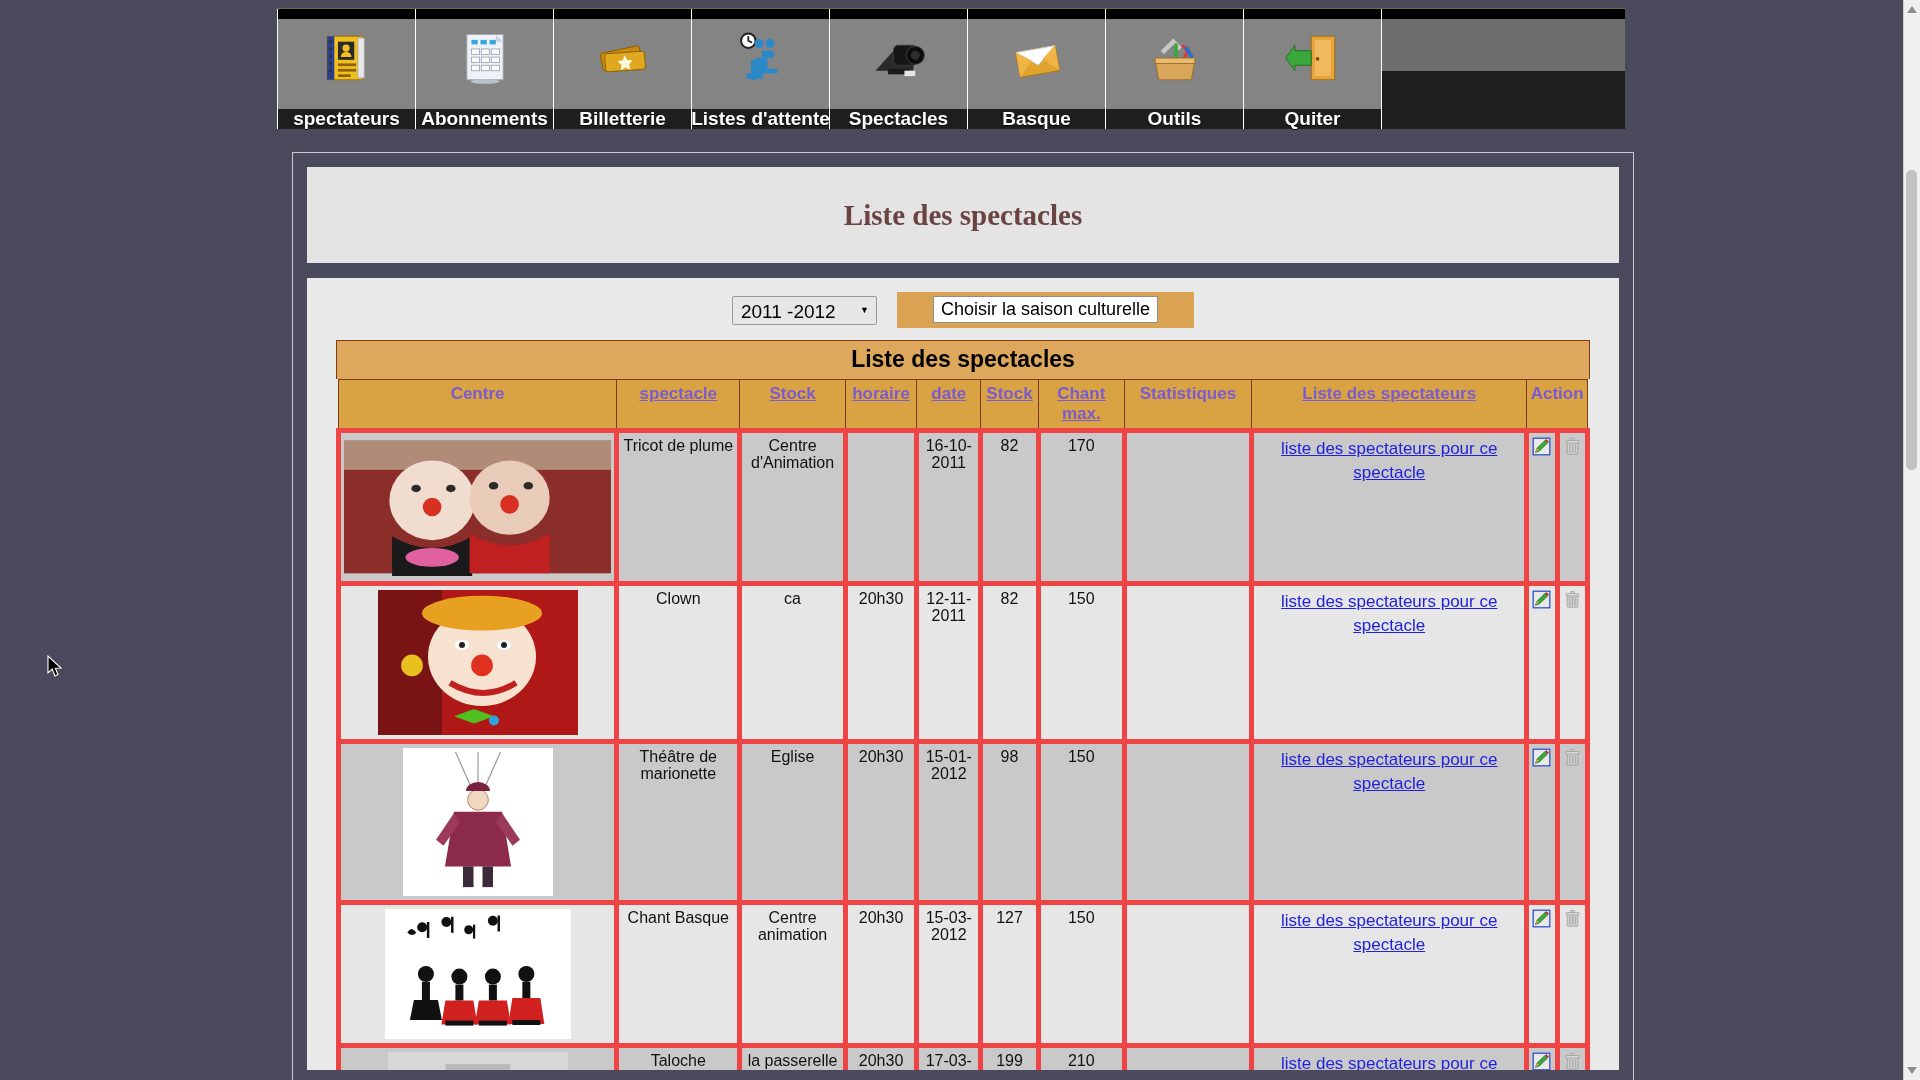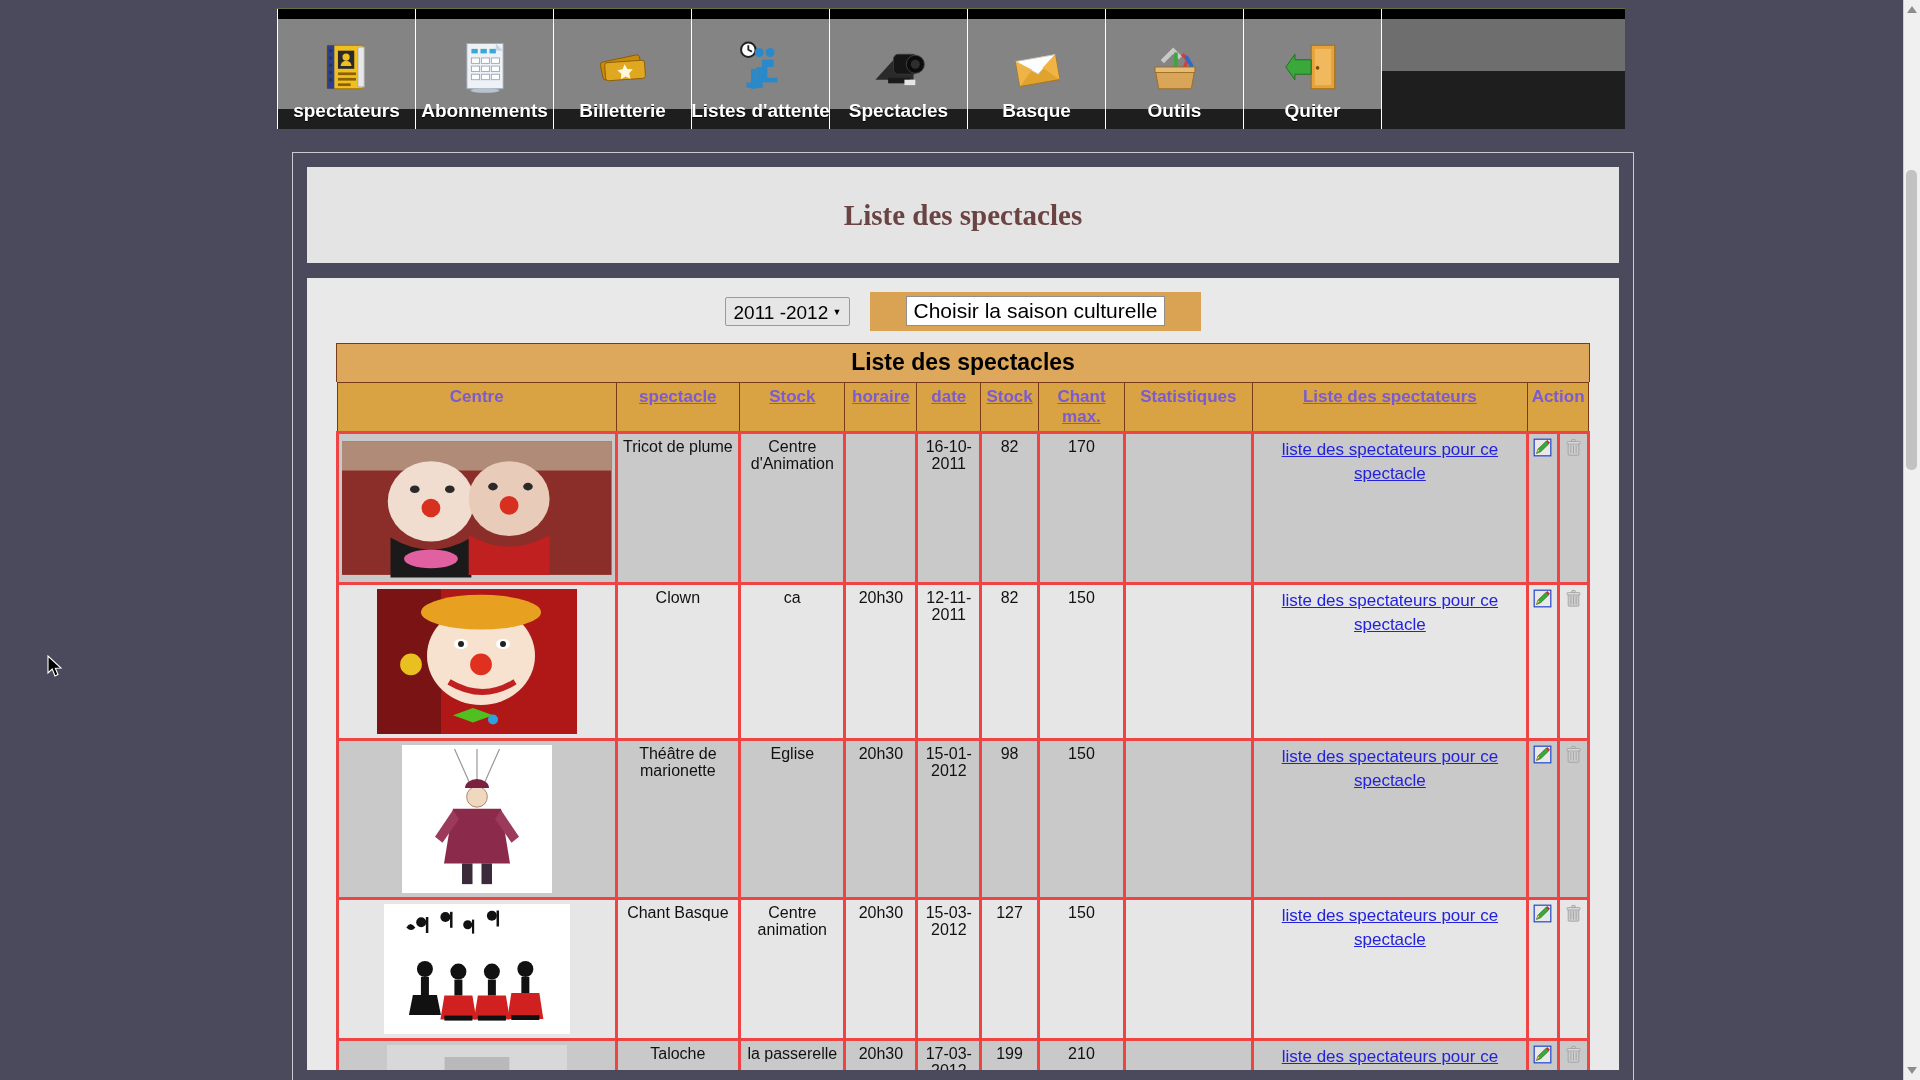--- a/index.html
+++ b/index.html
@@ -32,21 +32,21 @@
     width: 137px;
     flex: 0 0 137px;
     border-right: 1px solid #ffffff;
     background: linear-gradient(to bottom,
         #000000 0px, #000000 10px,
         #848484 10px, #848484 100px,
         #1e1e1e 100px, #1e1e1e 120px);
     display: flex;
     flex-direction: column;
     align-items: center;
-    justify-content: center;
+    justify-content: space-between;
     cursor: pointer;
   }
   .nav-item:first-child { border-left: 1px solid #ffffff; }
   .nav-item.spacer {
     flex: 1 1 auto;
     width: auto;
     border-right: none;
     background: linear-gradient(to bottom,
         #000000 0px, #000000 10px,
         #6e6e6e 10px, #6e6e6e 62px,
@@ -115,21 +115,21 @@
     gap: 0;
   }
   #season-select {
     appearance: none;
     -webkit-appearance: none;
     background: #e6e6e6;
     border: 1px solid #9a9a9a;
     border-radius: 2px;
     font-size: 19px;
     font-family: "Liberation Sans", sans-serif;
-    padding: 4px 20px 4px 8px;
+    padding: 4px 40px 4px 8px;
     color: #000;
     cursor: pointer;
     height: 29px;
     box-sizing: border-box;
   }
   .select-wrap { position: relative; display: inline-block; }
   .select-wrap .caret {
     position: absolute;
     right: 8px; top: 50%;
     transform: translateY(-50%);
@@ -139,21 +139,21 @@
   #season-btn-cell {
     background: #d9a353;
     padding: 4px 36px 5px 36px;
     margin-left: 20px;
     display: flex;
     align-items: center;
   }
   #season-btn {
     background: #ffffff;
     border: 1px solid #8f8f8f;
-    font-size: 21px;
+    font-size: 18px;
     font-family: "Liberation Sans", sans-serif;
     padding: 2px 7px;
     color: #000;
     cursor: pointer;
   }
 
   
   #spec-table-wrap {
     margin: 0 1px;
     padding: 0 0 0 0;
@@ -186,21 +186,21 @@
   table#spec-table th a {
     color: #7a5bd0;
     text-decoration: underline;
     cursor: pointer;
   }
   table#spec-table th span.plain {
     color: #7a5bd0;
     text-decoration: none;
   }
   table#spec-table td {
-    border: 3px solid #ef4444;
+    border: 5px solid #ef4444;
     font-size: 16px;
     text-align: center;
     vertical-align: top;
     padding: 4px 3px;
     color: #111;
     line-height: 17px;
   }
   tr.row-odd td { background: #c9c9c9; }
   tr.row-even td { background: #e6e6e6; }
   td.img-cell { padding: 0; vertical-align: top; }

